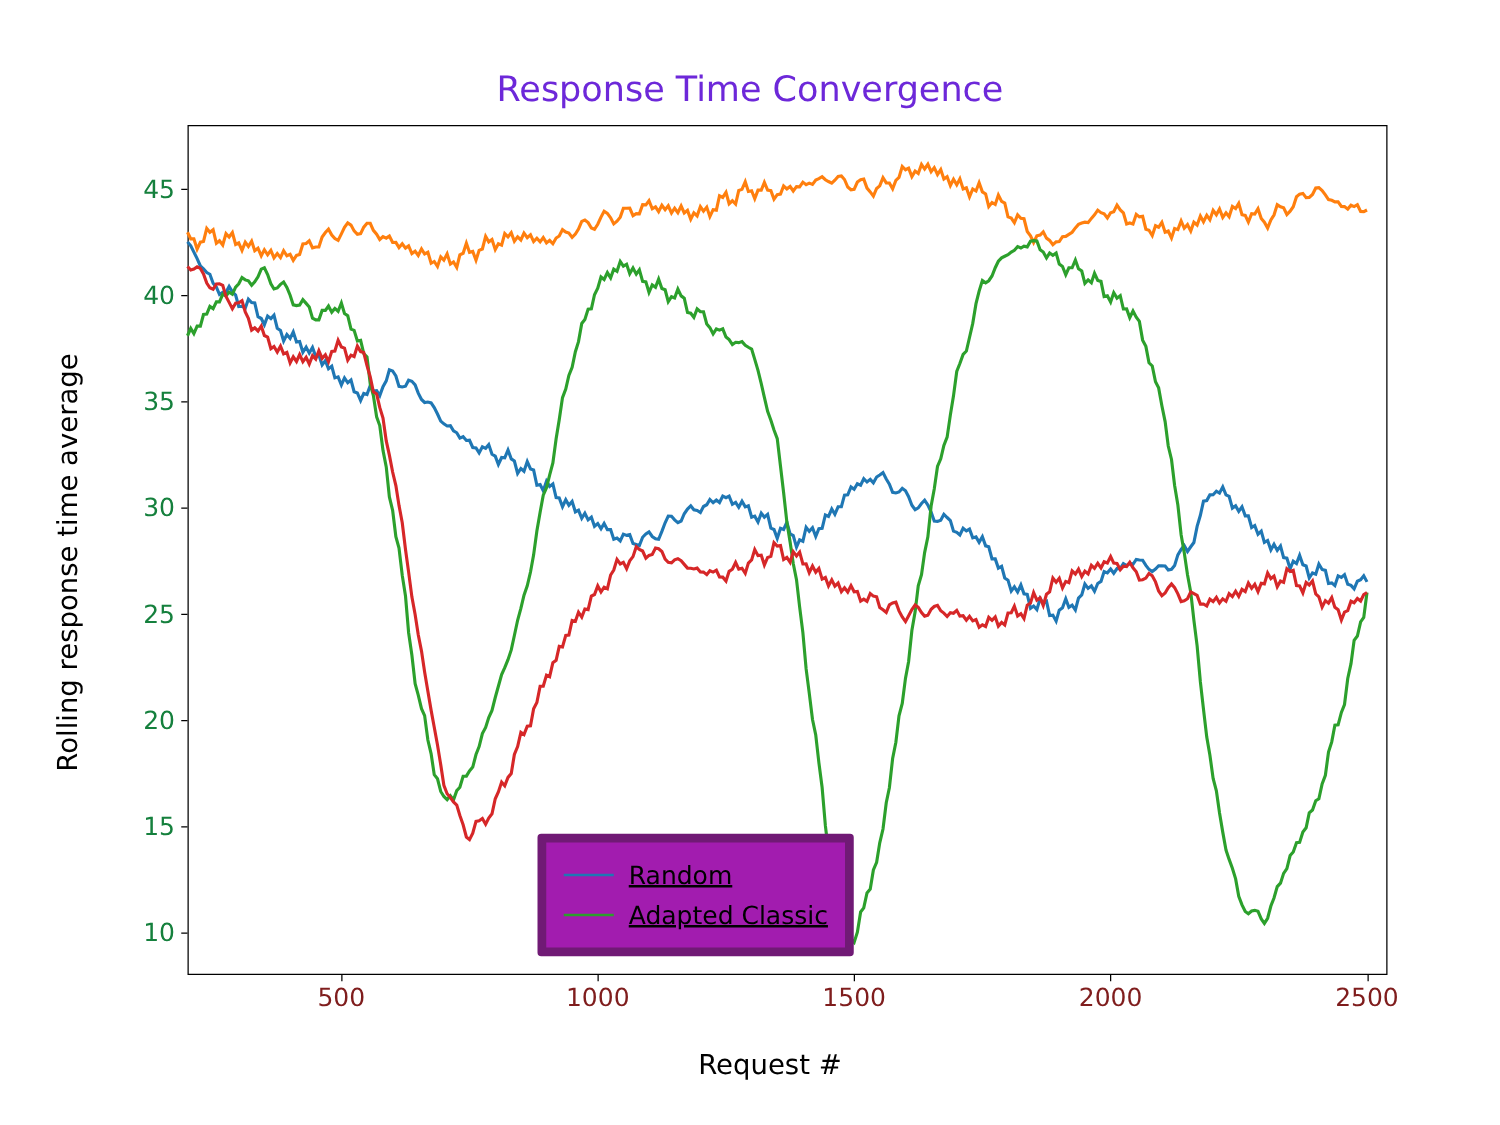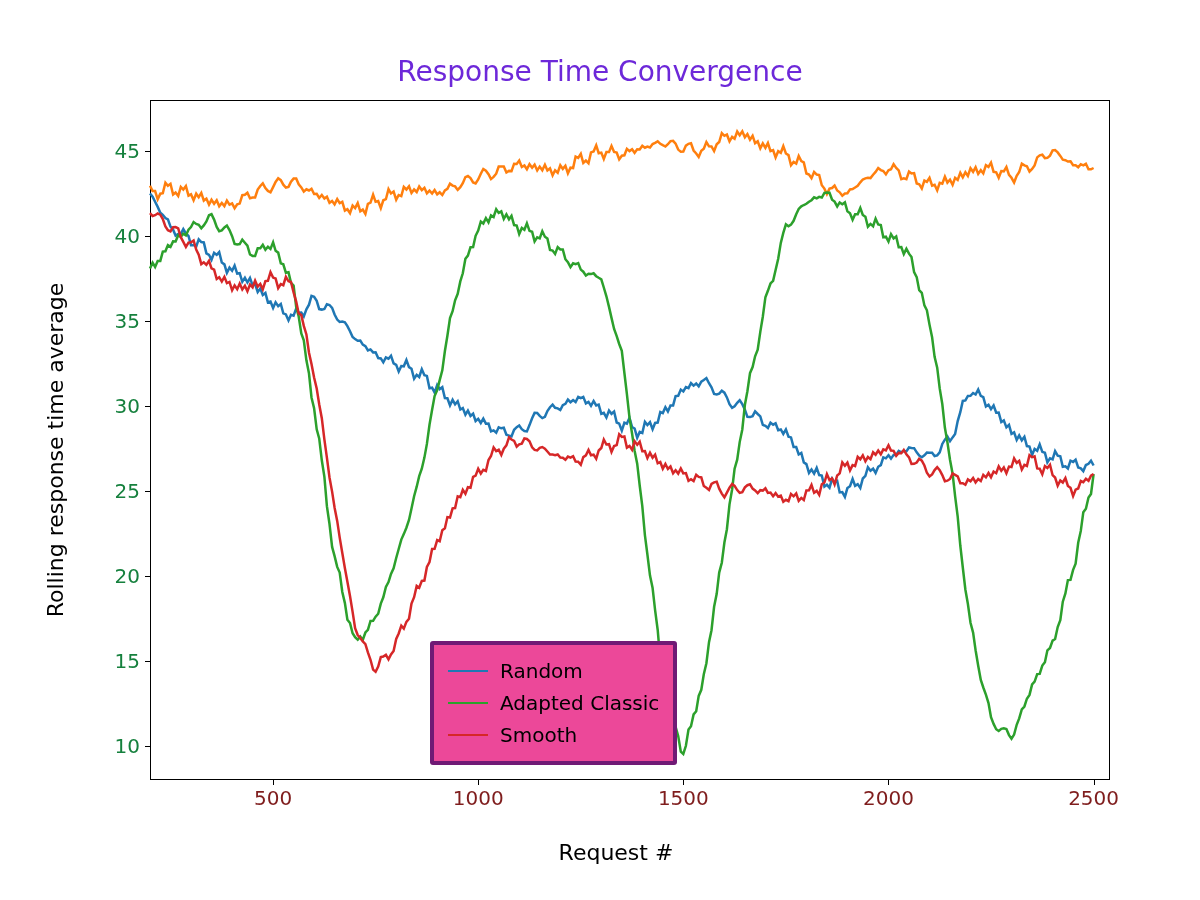--- a/index.html
+++ b/index.html
@@ -86,25 +86,26 @@
     svg.lines {
       position: absolute;
       left: 0;
       top: 0;
       width: 100%;
       height: 100%;
       overflow: visible;
     }
     .legend {
       position: absolute;
-      background: #ec4899;
-      border: 4px solid #701a75;
+      background: #a21caf;
+      border: 7px solid #701a75;
       border-radius: 3px;
       padding: 10px 14px;
       font-size: 20px;
+      text-decoration: underline;
     }
     .legend-item {
       display: flex;
       align-items: center;
       gap: 12px;
       padding: 4px 0;
     }
     .legend-line {
       width: 40px;
       height: 2.5px;
@@ -157,18 +158,14 @@
     </div>
   <div class="legend" id="legend" style="left:280px; bottom:15px;">
       <div class="legend-item">
         <div class="legend-line" style="background: rgb(31, 119, 180);"></div>
         <span>Random</span>
       </div>
       <div class="legend-item">
         <div class="legend-line" style="background: rgb(44, 160, 44);"></div>
         <span>Adapted Classic</span>
       </div>
-      <div class="legend-item">
-        <div class="legend-line" style="background: rgb(214, 39, 40);"></div>
-        <span>Smooth</span>
-      </div>
     </div>
 </div>
 
 </body></html>

